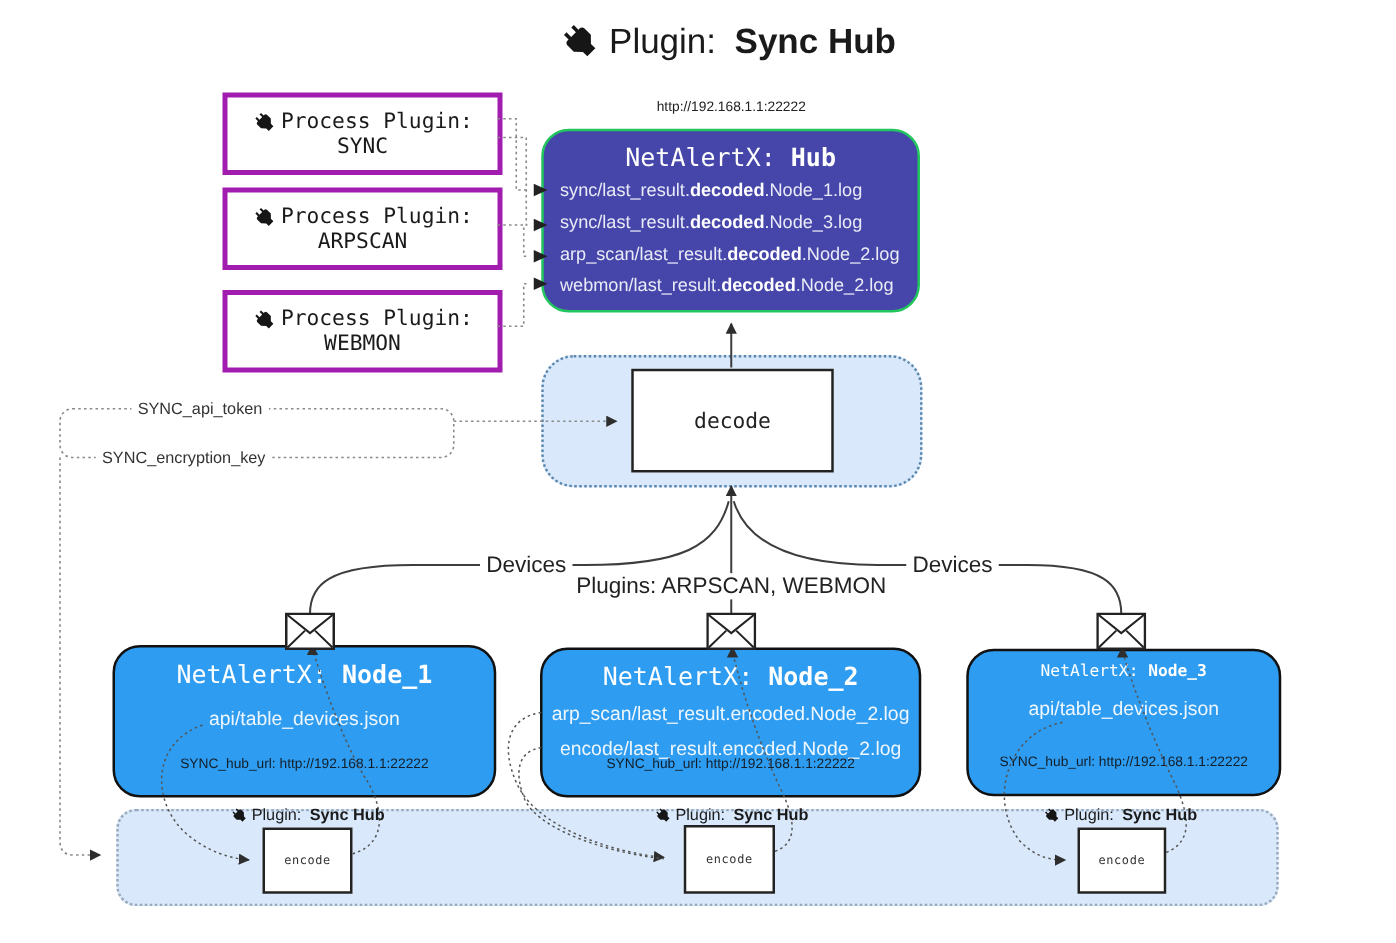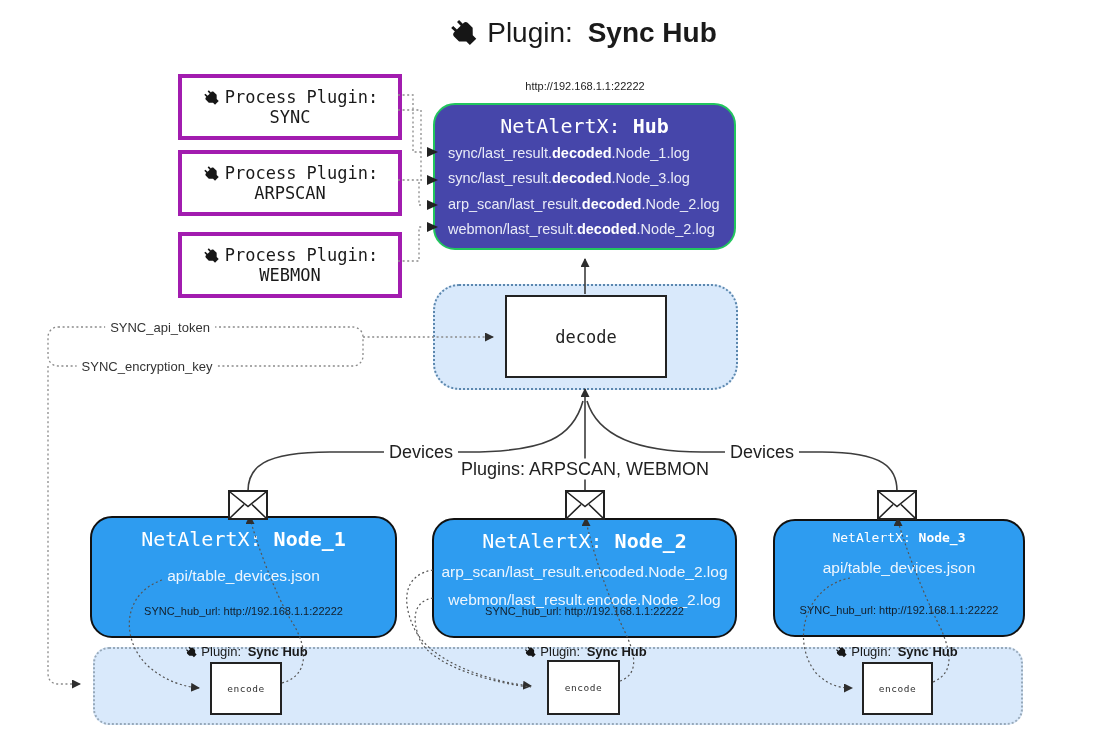--- a/index.html
+++ b/index.html
@@ -137,21 +137,21 @@
     <div class="node-lines" style="margin-top:16px;">
       <div>api/table_devices.json</div>
     </div>
     <div class="node-url">SYNC_hub_url: http://192.168.1.1:22222</div>
   </div>
 
   <div class="abs node" style="left:432px;top:518px;width:301px;height:116px;">
     <div class="node-title mono"><span>NetAlertX: </span><b>Node_2</b></div>
     <div class="node-lines" style="margin-top:5px;line-height:28px;">
       <div>arp_scan/last_result.encoded.Node_2.log</div>
-      <div>webmon/last_result.encode.Node_2.log</div>
+      <div>encode/last_result.encoded.Node_2.log</div>
     </div>
     <div class="node-url">SYNC_hub_url: http://192.168.1.1:22222</div>
   </div>
 
   <div class="abs node" style="left:773px;top:519px;width:248px;height:114px;">
     <div class="node-title mono" style="font-size:13px;"><span>NetAlertX: </span><b>Node_3</b></div>
     <div class="node-lines" style="margin-top:14px;">
       <div>api/table_devices.json</div>
     </div>
     <div class="node-url">SYNC_hub_url: http://192.168.1.1:22222</div>

